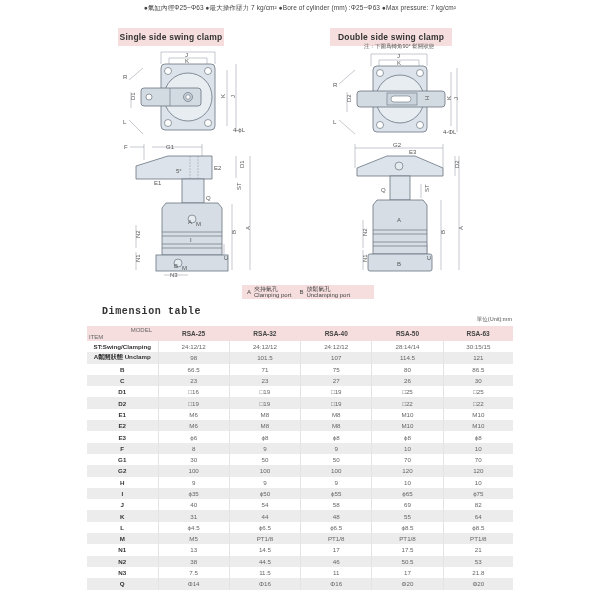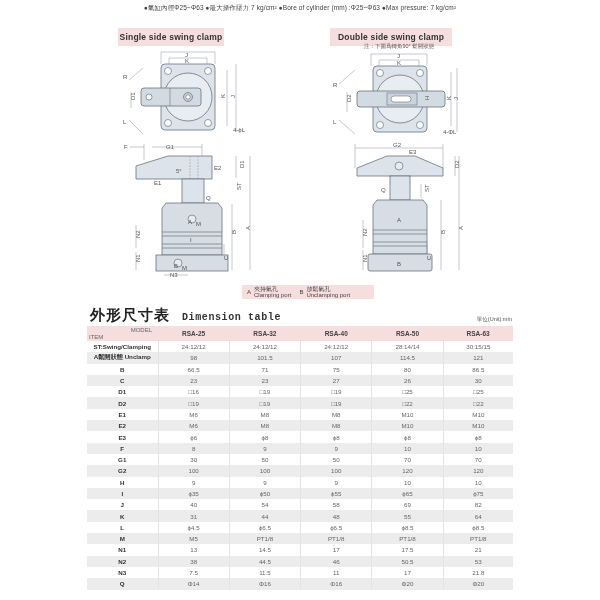--- a/index.html
+++ b/index.html
@@ -195,21 +195,20 @@
     <span class="pl-letter">A</span>
     <span class="pl-text"><span>夾持氣孔</span><br><span>Clamping port</span></span>
   </div>
   <div class="pl-item" style="margin-left:8px;">
     <span class="pl-letter">B</span>
     <span class="pl-text"><span>放鬆氣孔</span><br><span>Unclamping port</span></span>
   </div>
 </div>
 
 <div class="table-title">
-  <span class="zh">外形尺寸表</span>
   <span class="en">Dimension table</span>
 </div>
 <div class="unit">單位(Unit):mm</div>
 
 <table class="dims">
   <thead>
     <tr>
       <th>
         <div class="hdr-corner">
           <span class="model">MODEL</span>

